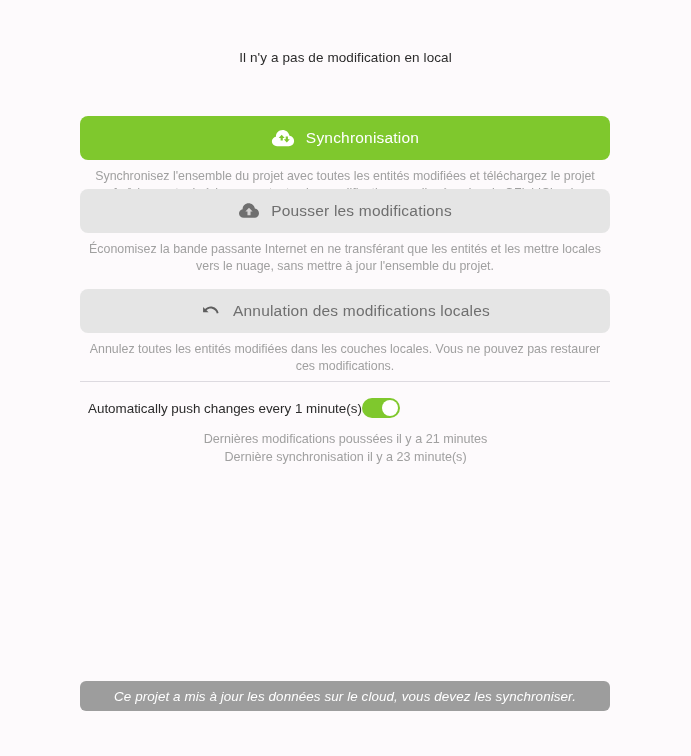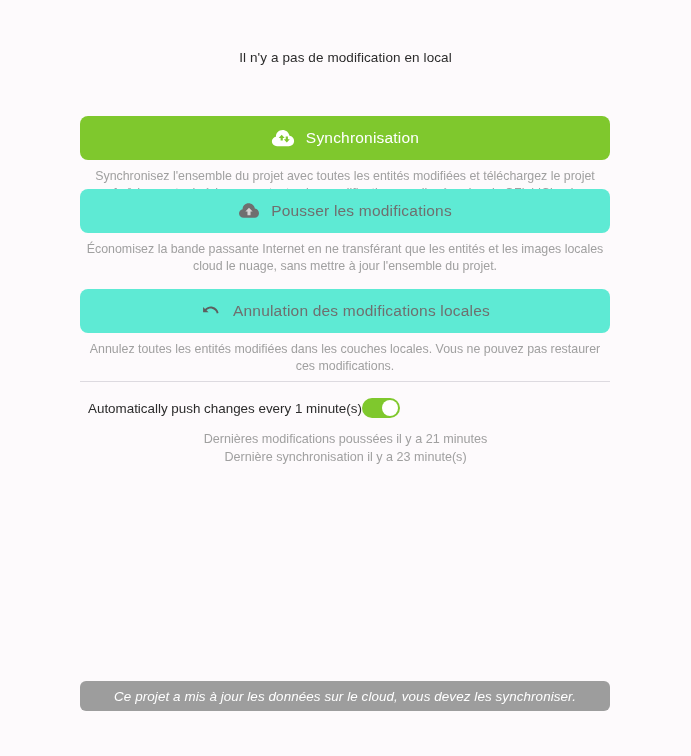--- a/index.html
+++ b/index.html
@@ -50,21 +50,21 @@
     border: none;
     width: 100%;
     cursor: pointer;
     padding: 0;
   }
   .action-button.primary {
     background: #7fc82d;
     margin-top: 27px;
   }
   .action-button.secondary {
-    background: #5eead4;
+    background: #e5e5e5;
   }
 
   .action-label {
     font-size: 15.5px;
     letter-spacing: 0.2px;
   }
   .primary .action-label { color: #ffffff; }
   .secondary .action-label { color: #6f6f6f; }
 
   .action-icon {
@@ -183,21 +183,21 @@
   <div class="action-block" id="push-block">
     <button class="action-button secondary">
       <span class="action-icon">
         <svg width="22" height="18" viewBox="0 0 24 20" aria-hidden="true">
           <path d="M6.1 17.6h11.6c3.1 0 5.4-2.3 5.4-5.2 0-2.7-2-4.9-4.6-5.2C17.8 3.8 15 1.4 11.6 1.4 7.9 1.4 4.9 4.3 4.9 7.9v.2C2.6 8.6.9 10.4.9 12.7c0 2.7 2.3 4.9 5.2 4.9z" fill="#6f6f6f"></path>
           <path d="M10.3 14.6v-4H8l4-4.3 4 4.3h-2.3v4z" fill="#d6d4d4"></path>
         </svg>
       </span>
       <span class="action-label">Pousser les modifications</span>
     </button>
-    <div class="action-desc">Économisez la bande passante Internet en ne transférant que les entités et les images locales cloud le nuage, sans mettre à jour l'ensemble du projet.</div>
+    <div class="action-desc">Économisez la bande passante Internet en ne transférant que les entités et les mettre locales vers le nuage, sans mettre à jour l'ensemble du projet.</div>
   </div>
 
   <div class="action-block" id="revert-block">
     <button class="action-button secondary">
       <span class="action-icon">
         <svg width="22" height="18" viewBox="0 0 24 20" aria-hidden="true">
           <path d="M3.2 11.4 L3.2 5.6 L5.4 7.9 C7.6 5.6 10.7 4.6 13.7 5.3 C17.2 6.1 19.8 8.9 20.4 12.3 L18.4 12.7 C17.9 10.1 15.9 8 13.2 7.4 C10.9 6.9 8.6 7.6 7 9.3 L9.3 11.4 Z" fill="#5e5e5e"></path>
         </svg>
       </span>
       <span class="action-label">Annulation des modifications locales</span>

